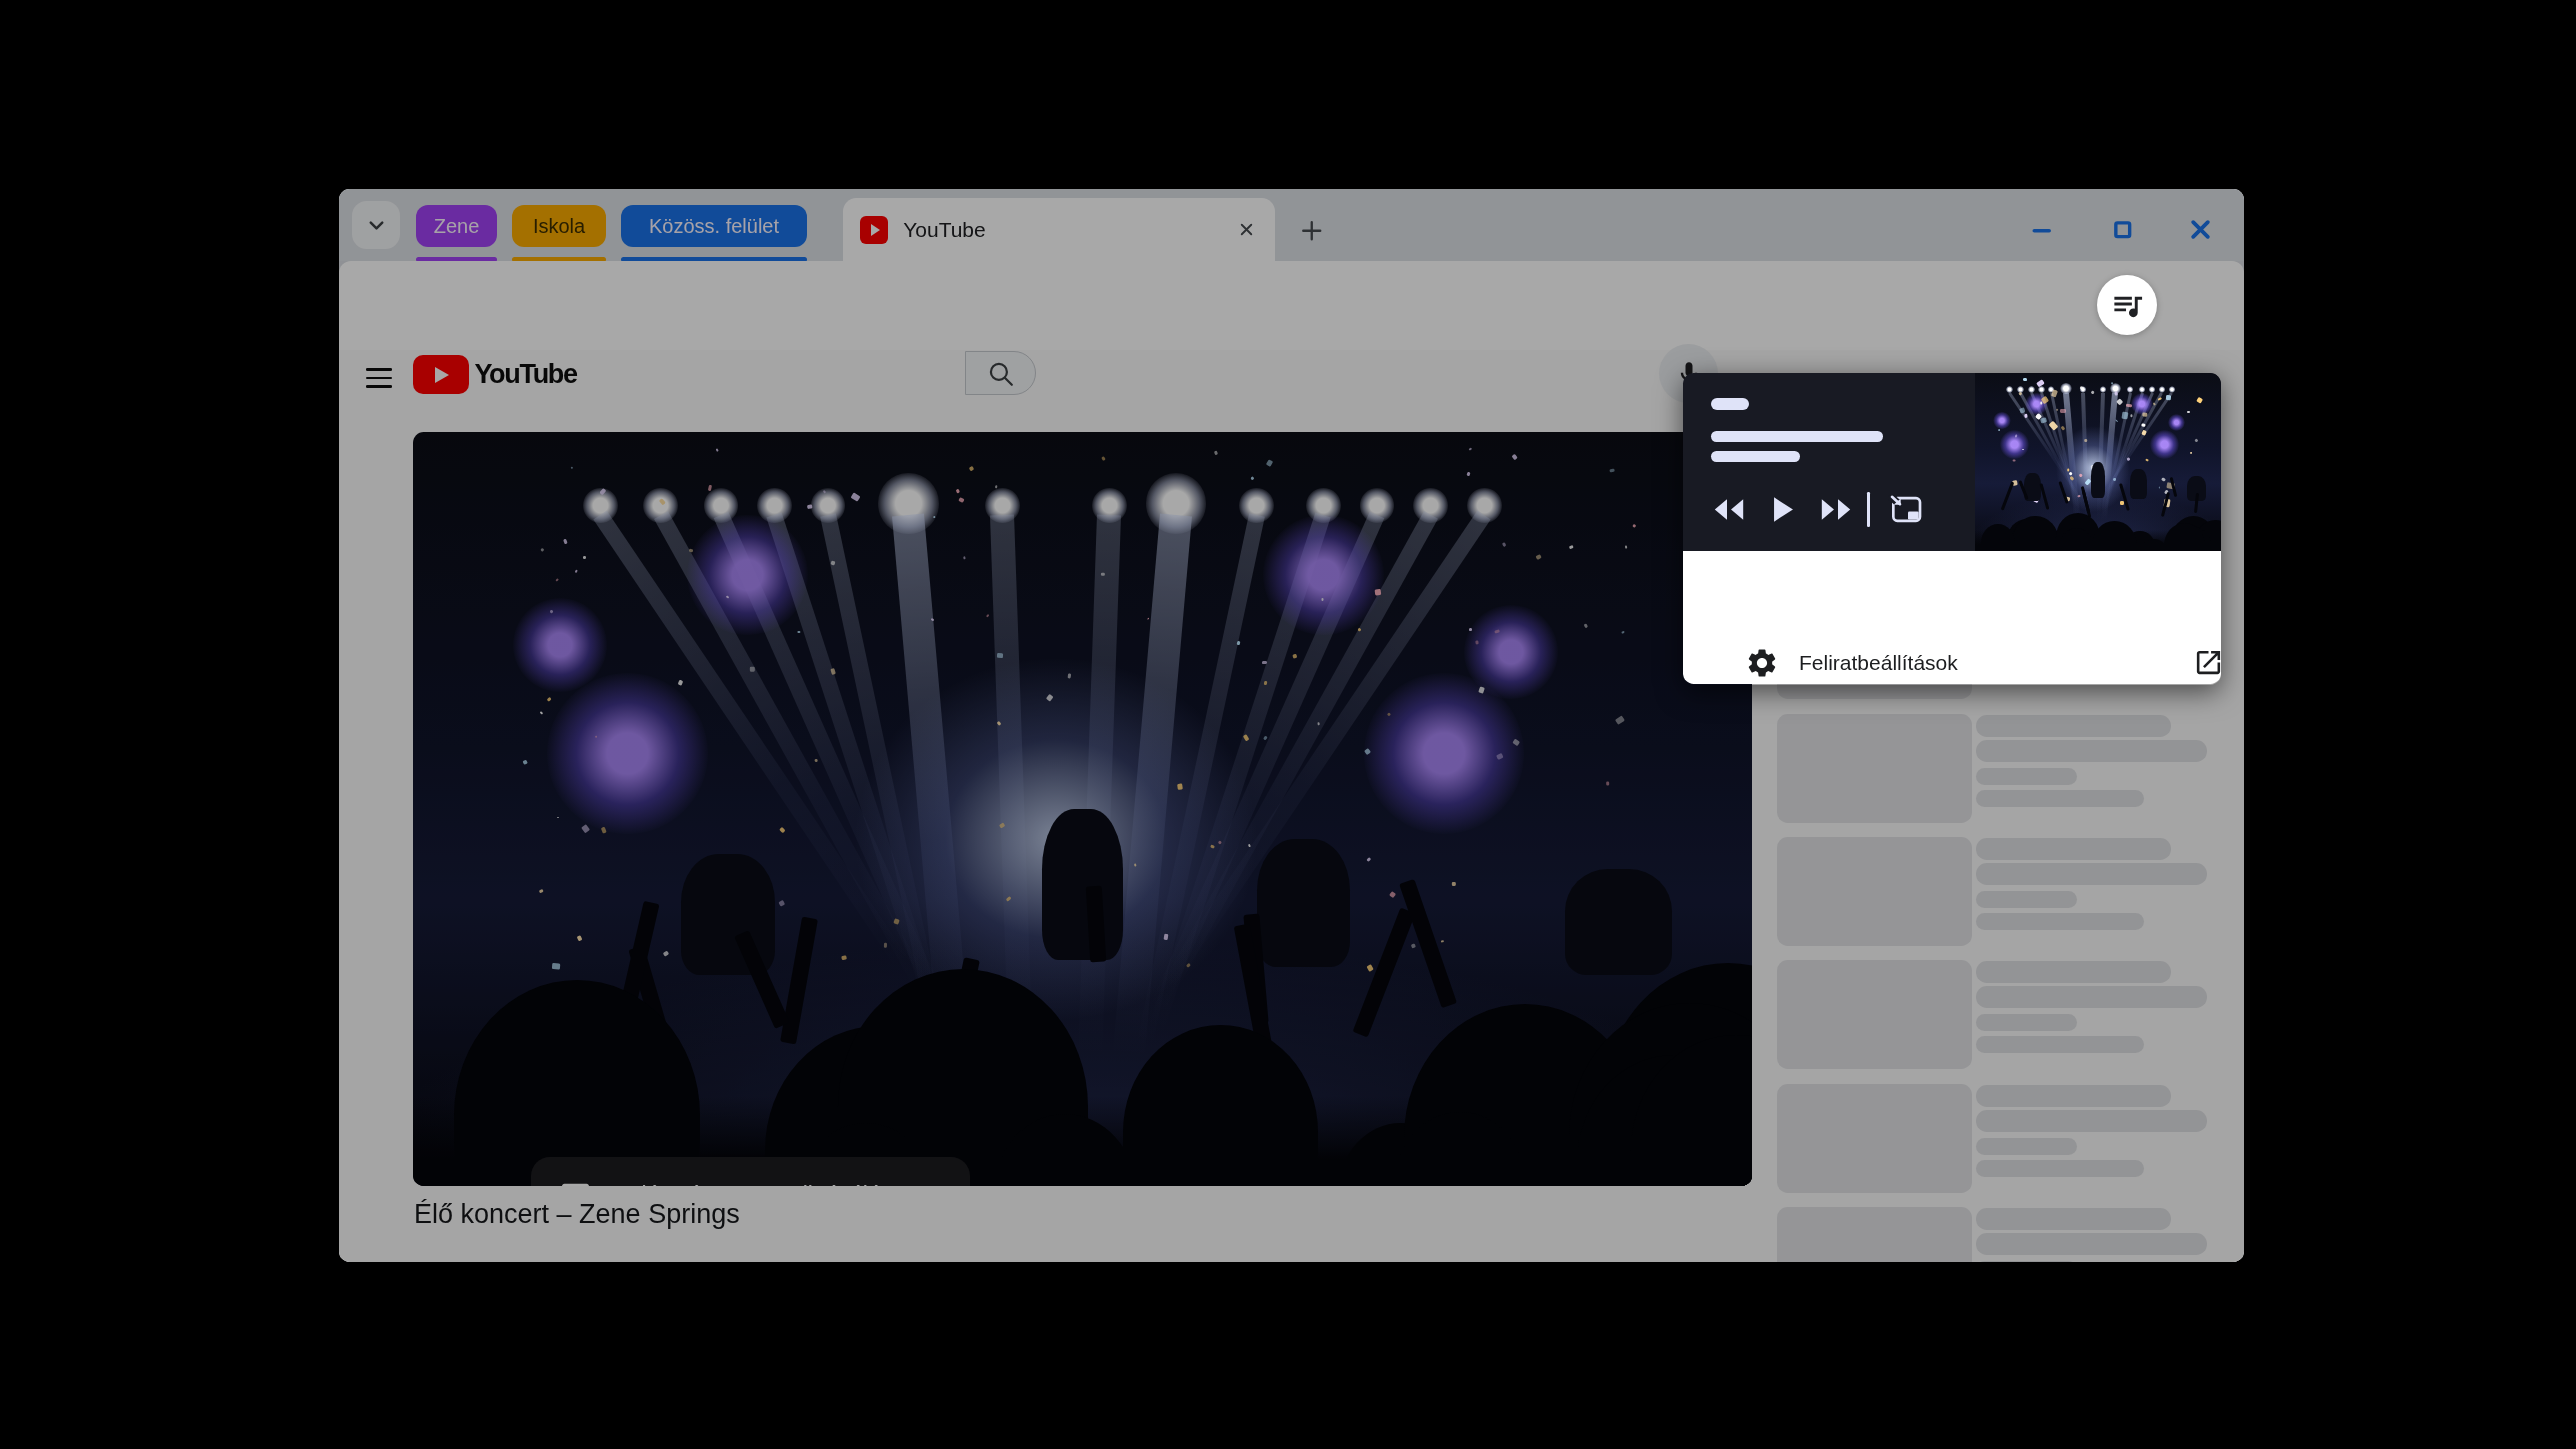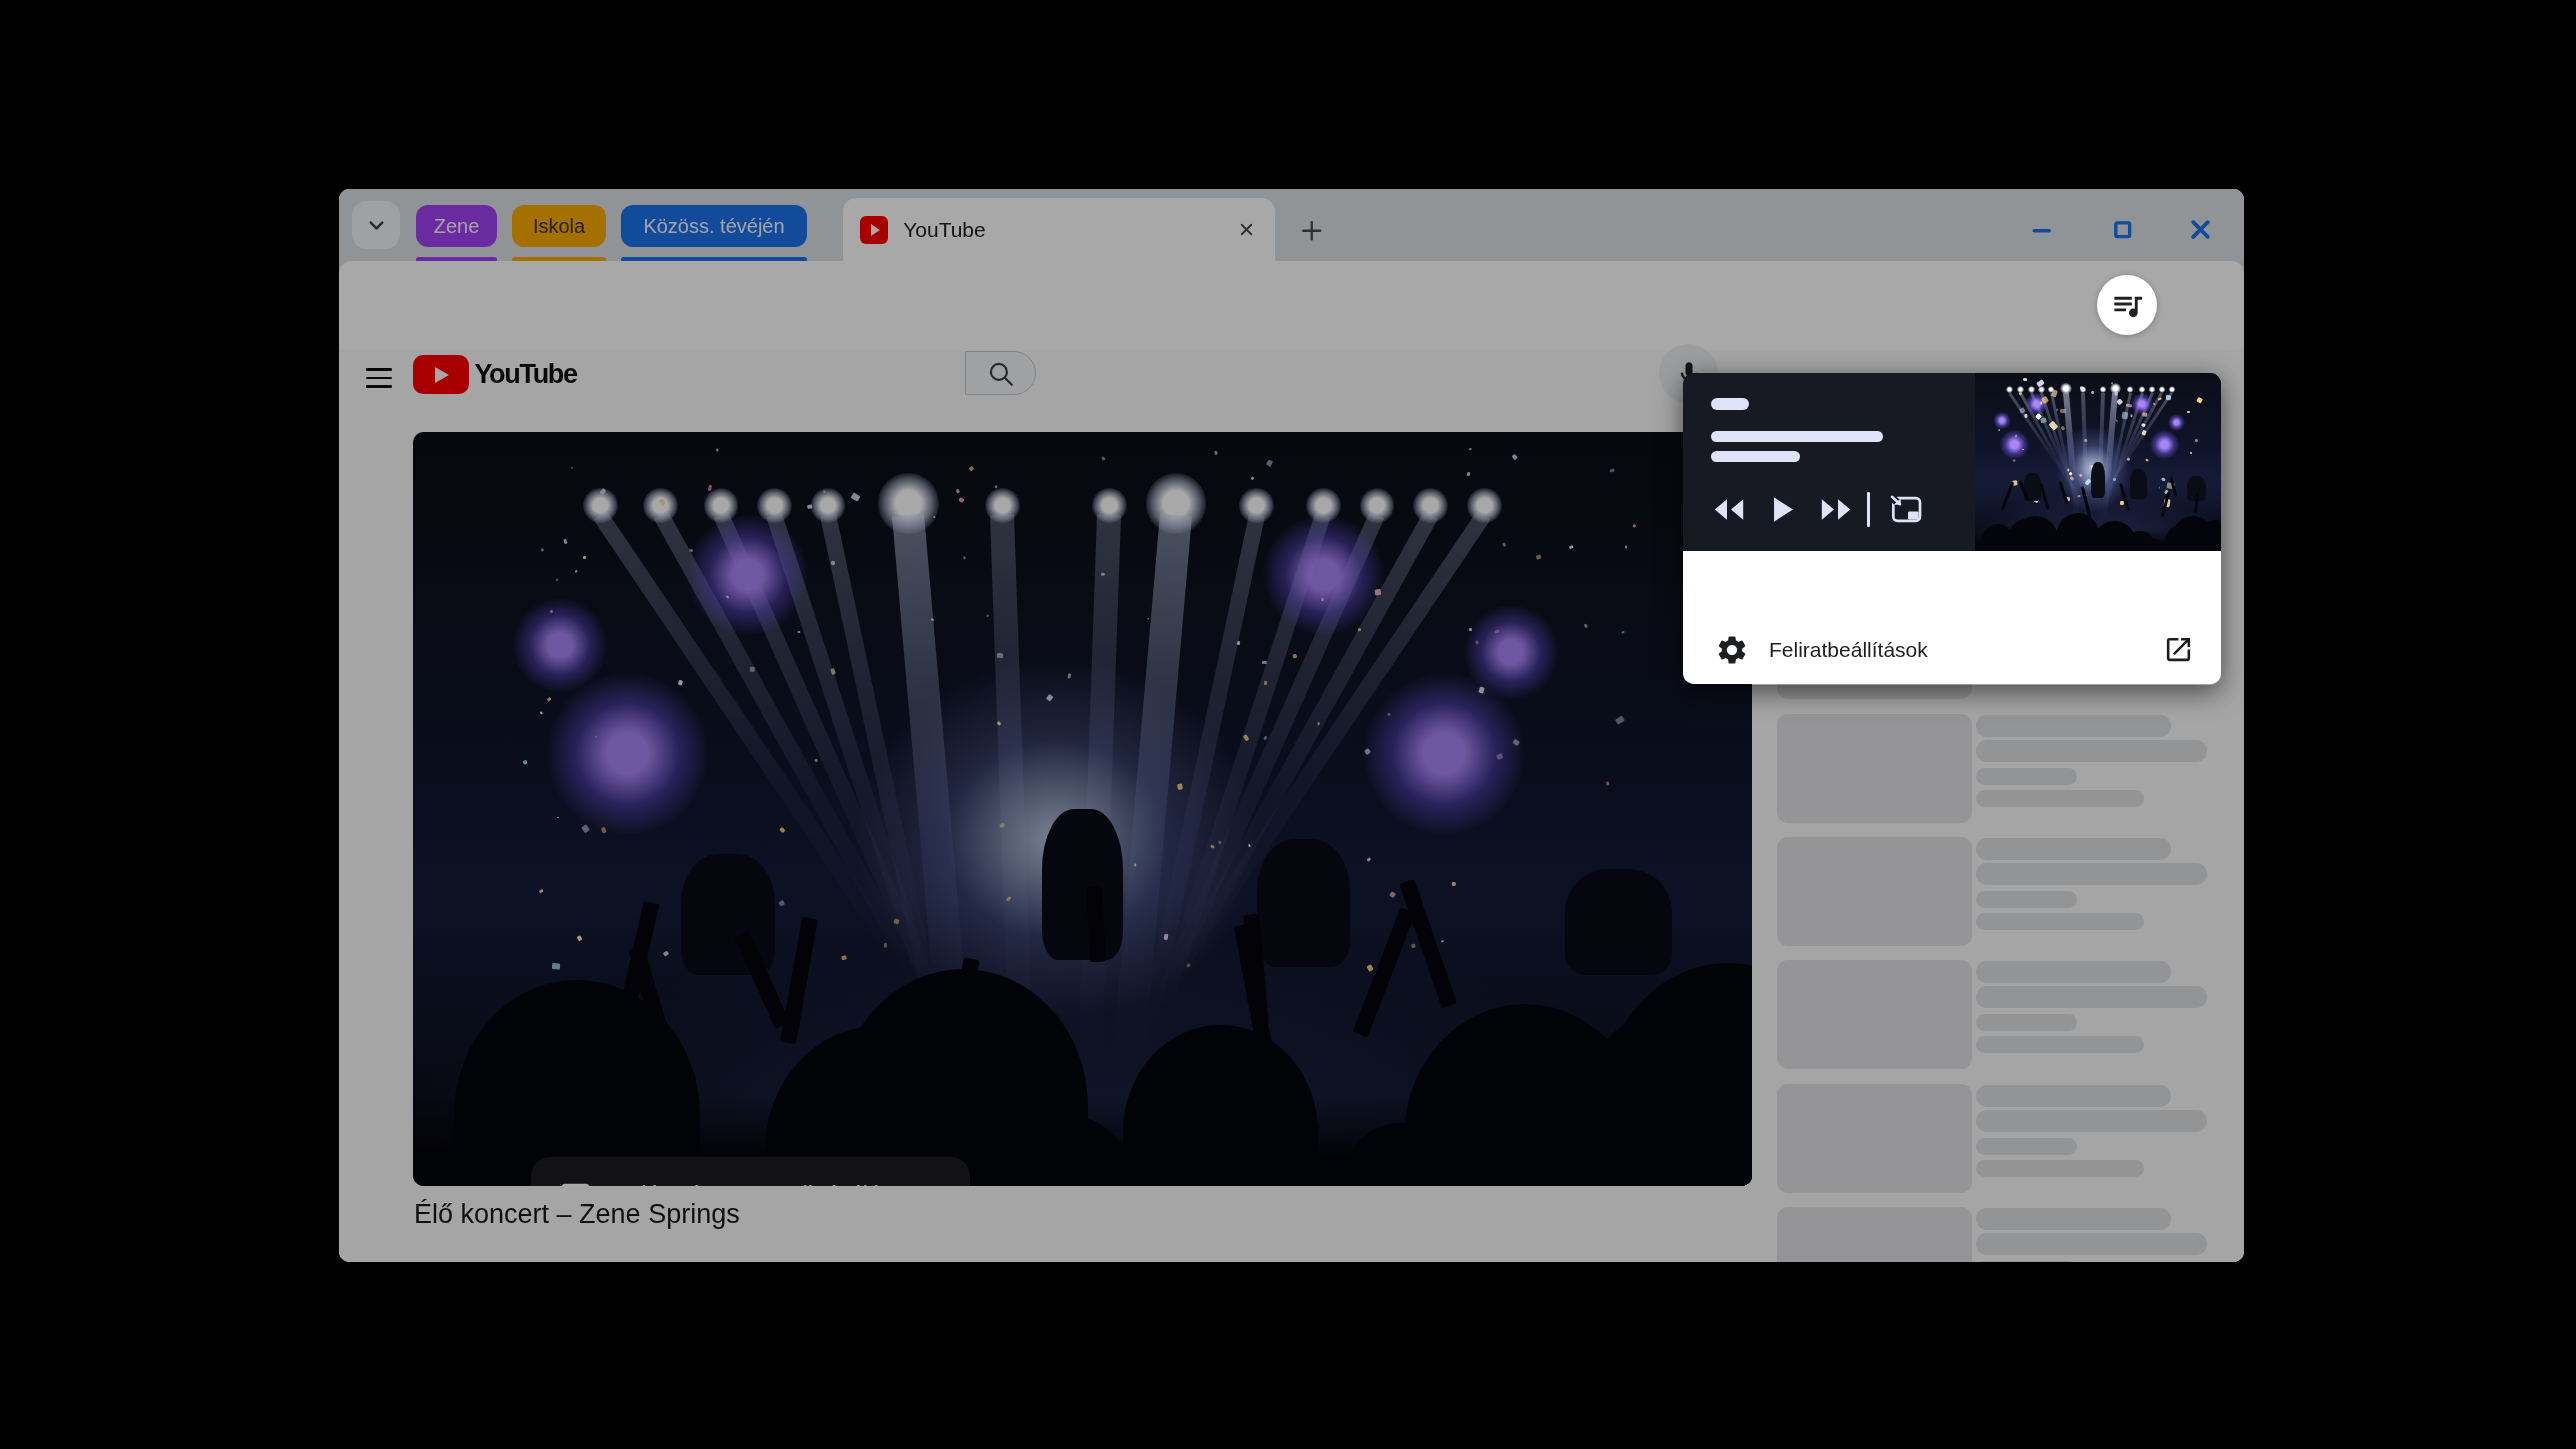--- a/index.html
+++ b/index.html
@@ -103,21 +103,21 @@
   .skl2{left:27.5px;top:58px;width:172px;height:10.7px;border-radius:5.4px;}
   .skl3{left:27.5px;top:78px;width:89px;height:10.7px;border-radius:5.4px;}
   .mctl{position:absolute;top:119px;height:35px;display:flex;align-items:center;justify-content:center;}
   #prev-btn{left:27px;width:38px;} #play-btn{left:83px;width:35px;} #next-btn{left:134px;width:38px;}
   #mc-sep{position:absolute;left:184px;top:119px;width:2.7px;height:35px;background:var(--lavender);border-radius:1.3px;}
   #pip-btn{left:203px;width:39px;}
   #artwork{position:absolute;left:292px;top:0;width:246px;height:178px;border-radius:0 10.7px 0 0;overflow:hidden;}
   #popup-rows{position:absolute;left:0;top:178px;width:538px;height:133px;background:#fff;border-radius:0 0 10.7px 10.7px;}
   .prow{position:absolute;left:0;width:538px;height:66px;display:flex;align-items:center;}
   #row-caption{top:0;border-bottom:1.3px solid #c9cde9;}
-  #row-settings{top:66px;height:65px;}
+  #row-settings{top:79px;height:65px;margin-left:30px;}
   .prow .ric{margin-left:32px;flex:none;}
   .prow .rlabel{margin-left:20px;font-size:21px;color:#1d1e20;flex:1;}
   #toggle{width:46px;height:24px;border:2.7px solid #1f2023;border-radius:13.4px;margin-right:29.5px;position:relative;flex:none;}
   #toggle .knob{position:absolute;left:2.7px;top:2px;width:14.8px;height:14.8px;border-radius:50%;background:#1f2023;}
   .prow .open-ic{margin-right:27px;flex:none;}
 </style>
 </head>
 <body>
 
 <div id="stage">
@@ -129,21 +129,21 @@
             <path d="M6 9l6 6 6-6" fill="none" stroke="#3c4043" stroke-width="2.6" stroke-linecap="round" stroke-linejoin="round"></path>
           </svg>
       </div>
       <div class="chip purple">
           <span>Zene</span>
         </div>
       <div class="chip yellow">
           <span>Iskola</span>
         </div>
       <div class="chip blue">
-          <span>Közöss. tévéjén</span>
+          <span>Közöss. felület</span>
         </div>
       <div class="gbar purple"></div>
       <div class="gbar yellow"></div>
       <div class="gbar blue"></div>
 
       <div id="activetab">
         <div class="favicon">
             <div class="tri"></div>
           </div>
         <div class="tab-title">YouTube</div>

